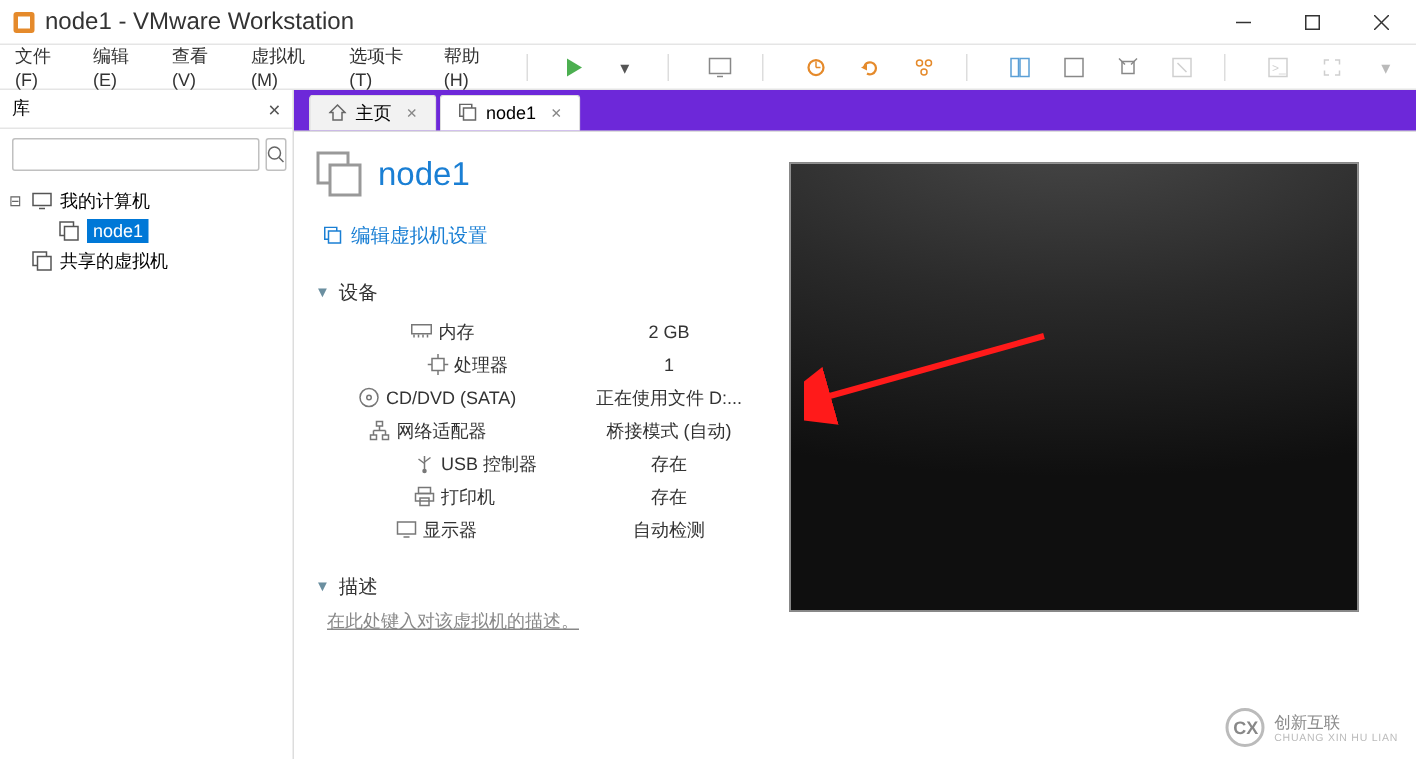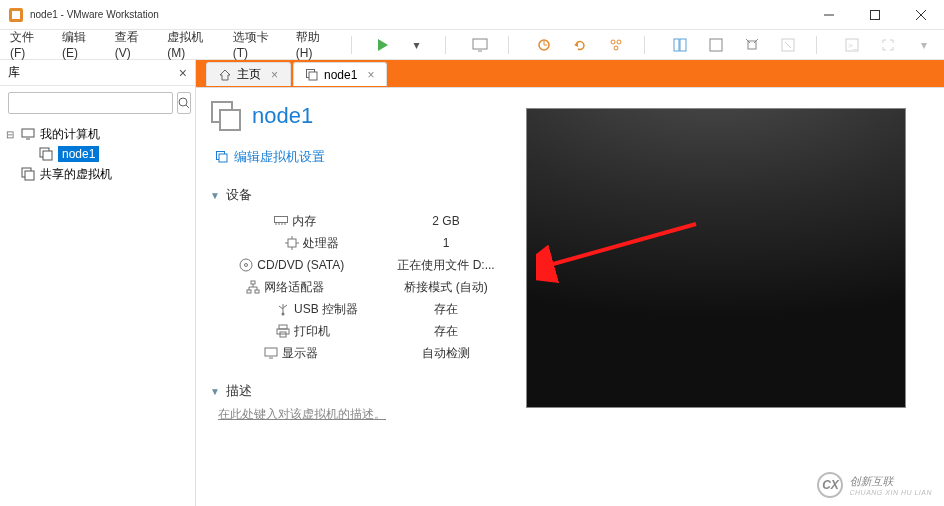--- a/index.html
+++ b/index.html
@@ -1,17 +1,17 @@
 <!DOCTYPE html>
 <html><head>
 <meta charset="utf-8">
 <style>
 * { box-sizing: border-box; margin: 0; padding: 0; font-family: "Microsoft YaHei", "Segoe UI", Tahoma, sans-serif; }
 html, body { width: 944px; height: 506px; overflow: hidden; background: #fff; }
-.titlebar { height: 30px; display: flex; align-items: center; padding: 0 8px; border-bottom: 1px solid #e5e5e5; font-size: 10px; color: #333; position: relative; }
+.titlebar { height: 30px; display: flex; align-items: center; padding: 0 8px; border-bottom: 1px solid #e5e5e5; font-size: 16px; color: #333; position: relative; }
 .titlebar .app-icon { width: 16px; height: 16px; margin-right: 6px; }
 .window-controls { position: absolute; right: 0; top: 0; display: flex; }
 .window-controls div { width: 46px; height: 30px; display:flex; align-items:center; justify-content:center; }
 .menubar { height: 30px; display: flex; align-items: center; gap: 16px; padding: 0 10px; font-size: 12px; border-bottom: 1px solid #e5e5e5; color: #333; }
 .menubar .spacer { width: 8px; border-left: 1px solid #ddd; height: 18px; margin: 0 2px; }
 .menubar .play { color: #4caf50; }
 .menubar .tool-icon { width: 22px; display:inline-flex; justify-content:center; color:#555; }
 .menubar .tool-icon.orange { color:#e58a2b; }
 .menubar .tool-icon.blue { color:#5a9fd6; }
 .body { display: flex; height: 446px; }
@@ -21,41 +21,41 @@
 .search-row { padding: 6px 8px; display:flex; gap:4px; }
 .search-row input { flex:1; height:22px; border:1px solid #c0c0c0; border-radius:2px; padding:0 4px; font-size:12px; }
 .search-btn { width:24px; height:22px; border:1px solid #c0c0c0; border-radius:2px; display:flex; align-items:center; justify-content:center; background:#fff; }
 .tree { padding: 4px 6px; font-size:12px; }
 .tree-item { display:flex; align-items:center; gap:4px; height:20px; padding-left: 0; }
 .tree-item.level1 { padding-left: 18px; }
 .tree-item.selected .label { background:#0078d7; color:#fff; padding: 1px 4px; }
 .tree-item .expander { width:10px; font-size:10px; color:#666; }
 .tree-item .icon { width:16px; height:16px; display:inline-flex; align-items:center; justify-content:center; }
 .main { flex:1; display:flex; flex-direction:column; }
-.tabbar { height: 28px; display:flex; align-items:flex-start; padding: 2px 10px 0 10px; gap:0; border-bottom:1px solid #ddd; background:#f97316; }
+.tabbar { height: 28px; display:flex; align-items:center; padding: 2px 10px 0 10px; gap:0; border-bottom:1px solid #ddd; background:#6d28d9; }
 .tab { height:24px; padding:0 12px; display:flex; align-items:center; gap:6px; font-size:12px; border:1px solid #ddd; border-bottom:none; background:#f2f2f2; margin-right:2px; border-radius:3px 3px 0 0; }
 .tab.active { background:#fff; }
 .tab .x { color:#888; margin-left:4px; }
 .content { flex:1; display:flex; }
 .details { width: 330px; padding: 12px 14px; font-size:12px; }
 .vm-title-row { display:flex; align-items:center; gap:10px; margin-bottom:14px; }
 .vm-title-row .title { font-size:22px; color:#1a7fd4; font-weight:400; }
 .vm-actions { margin-left:6px; margin-bottom:18px; }
 .vm-actions a { display:flex; align-items:center; gap:6px; color:#1a7fd4; text-decoration:none; height:22px; font-size:13px; }
 .section-h { display:flex; align-items:center; gap:6px; color:#333; font-size:13px; margin: 4px 0 6px 0; }
 .section-h .chev { color:#6b8fa0; font-size:10px; }
 .device-row { display:flex; align-items:center; height:22px; padding-left:8px;justify-content:center; }
 .device-row .dicon { width:22px; color:#777; display:inline-flex; justify-content:center; }
 .device-row .dname { width:140px; color:#333; }
 .device-row .dval { color:#333; }
 .desc-text { color:#888; padding-left:8px; margin-top:4px; font-size:12px;text-decoration:underline; }
 .preview { flex:1; padding: 20px 20px 20px 0; display:flex; align-items:flex-start; justify-content:flex-start; }
 .preview-box { width:380px; height:300px; background: radial-gradient(ellipse 140% 80% at 50% -10%, #4a4a4a 0%, #2a2a2a 50%, #0f0f0f 100%); border:1px solid #888; }
 .arrow { position:absolute; left:340px; top:126px; pointer-events:none; }
-.watermark { position:absolute; right:12px; bottom:8px; font-size:11px; color:#aaa; display:flex; align-items:center; gap:6px;font-style:italic; }
+.watermark { position:absolute; right:12px; bottom:8px; font-size:11px; color:#aaa; display:flex; align-items:center; gap:6px; }
 .watermark .cx { border:2px solid #bbb; border-radius:50%; width:26px; height:26px; display:flex; align-items:center; justify-content:center; font-weight:bold; color:#888; font-size:12px; }
 svg { display:block; }
 </style>
 </head>
 <body>
 
 <div class="titlebar">
   <span class="app-icon">
     <svg width="16" height="16" viewBox="0 0 16 16">
         <rect x="1" y="1" width="14" height="14" rx="2" fill="#e58a2b"></rect>

